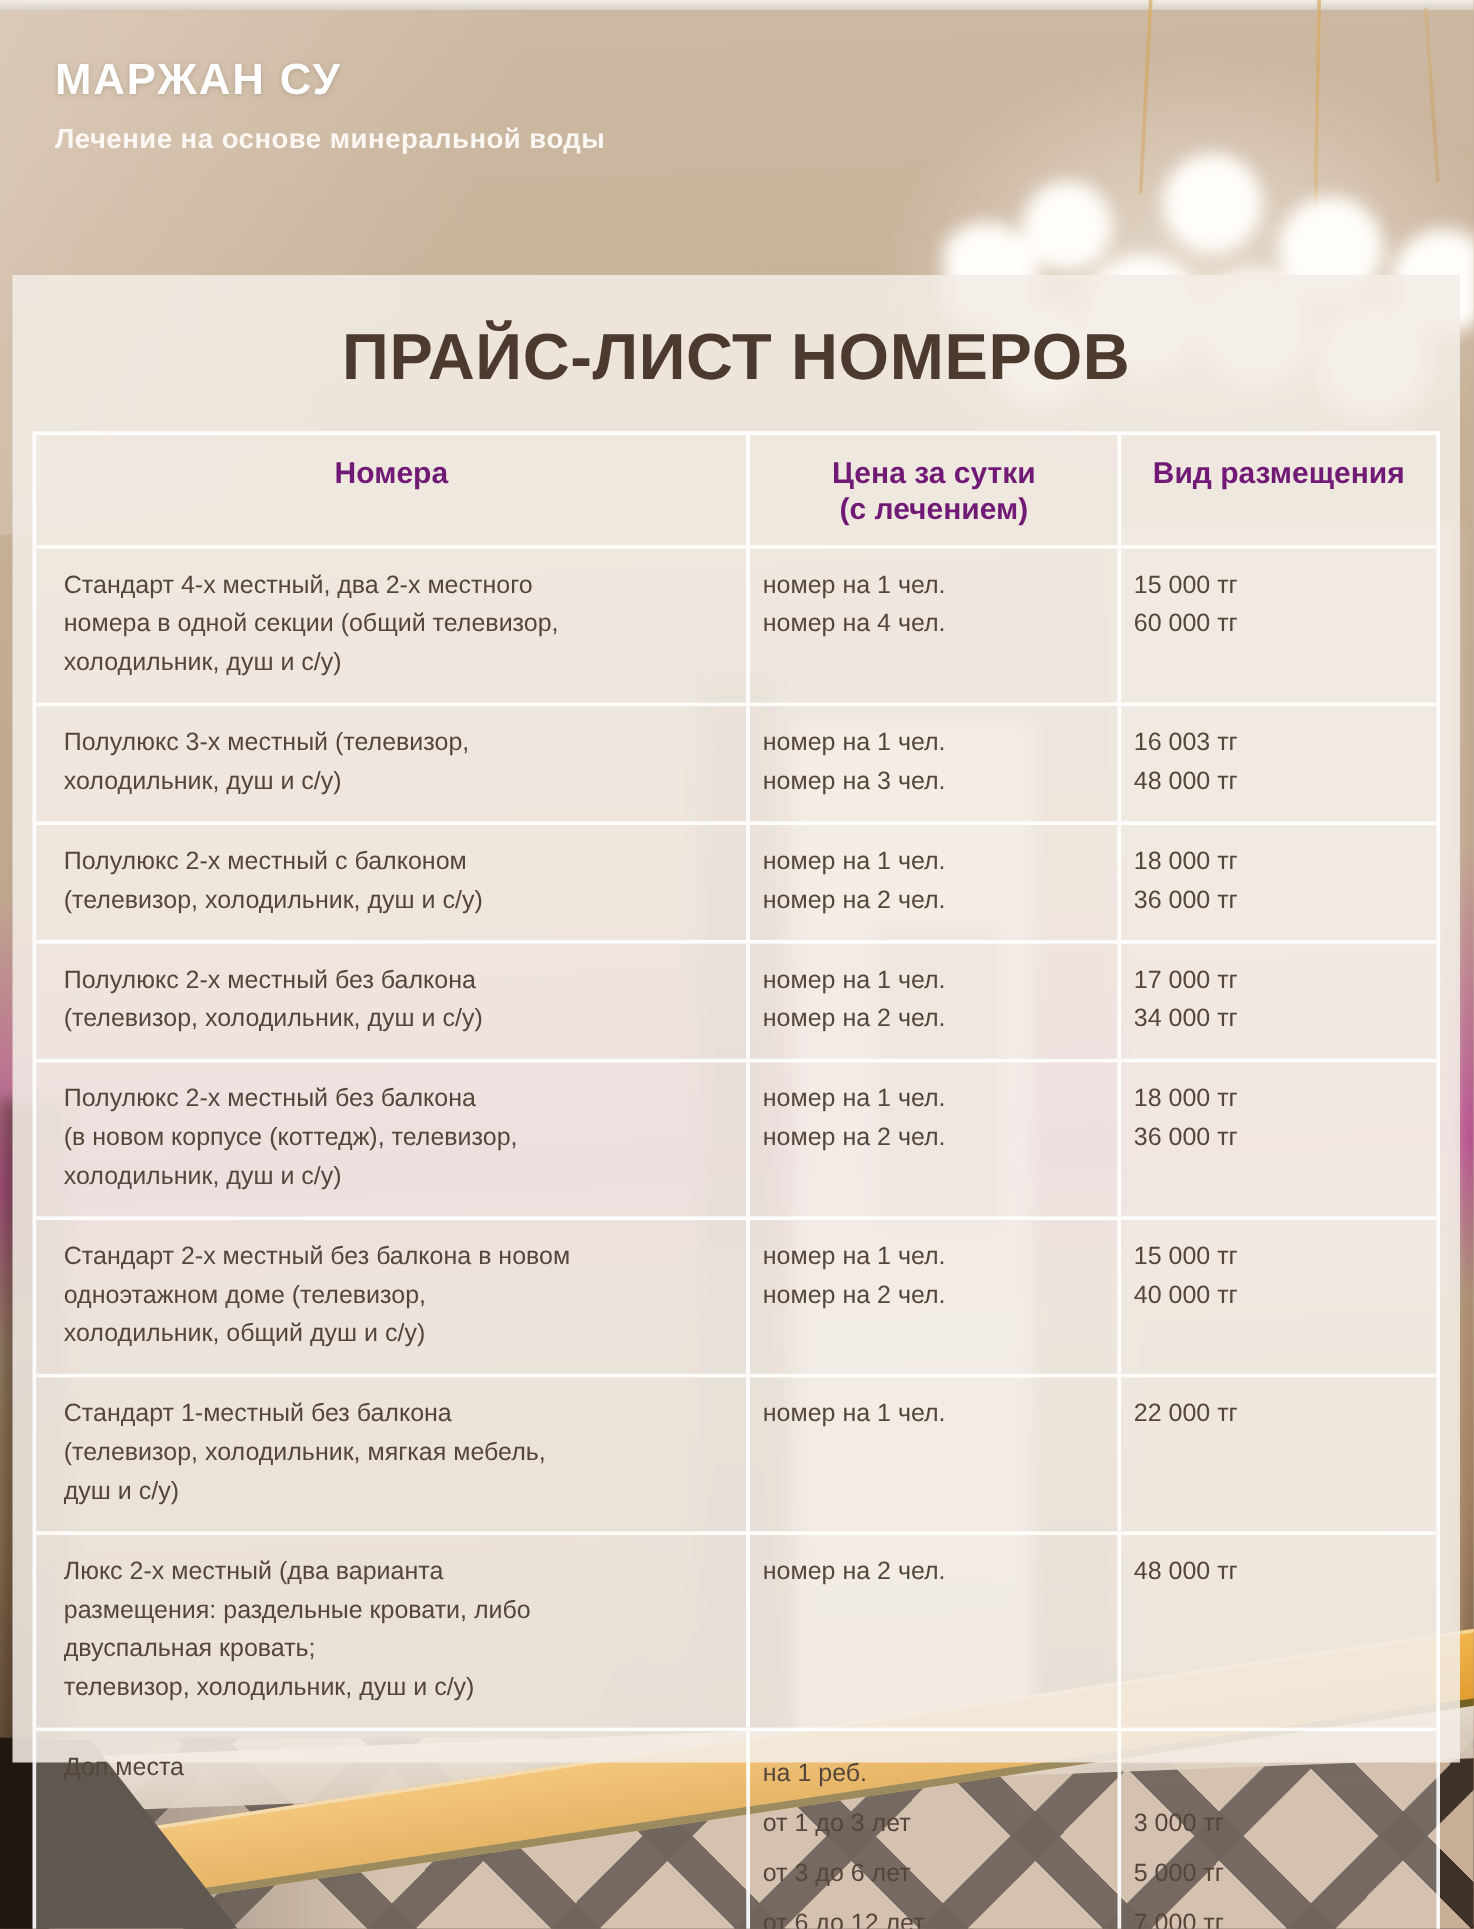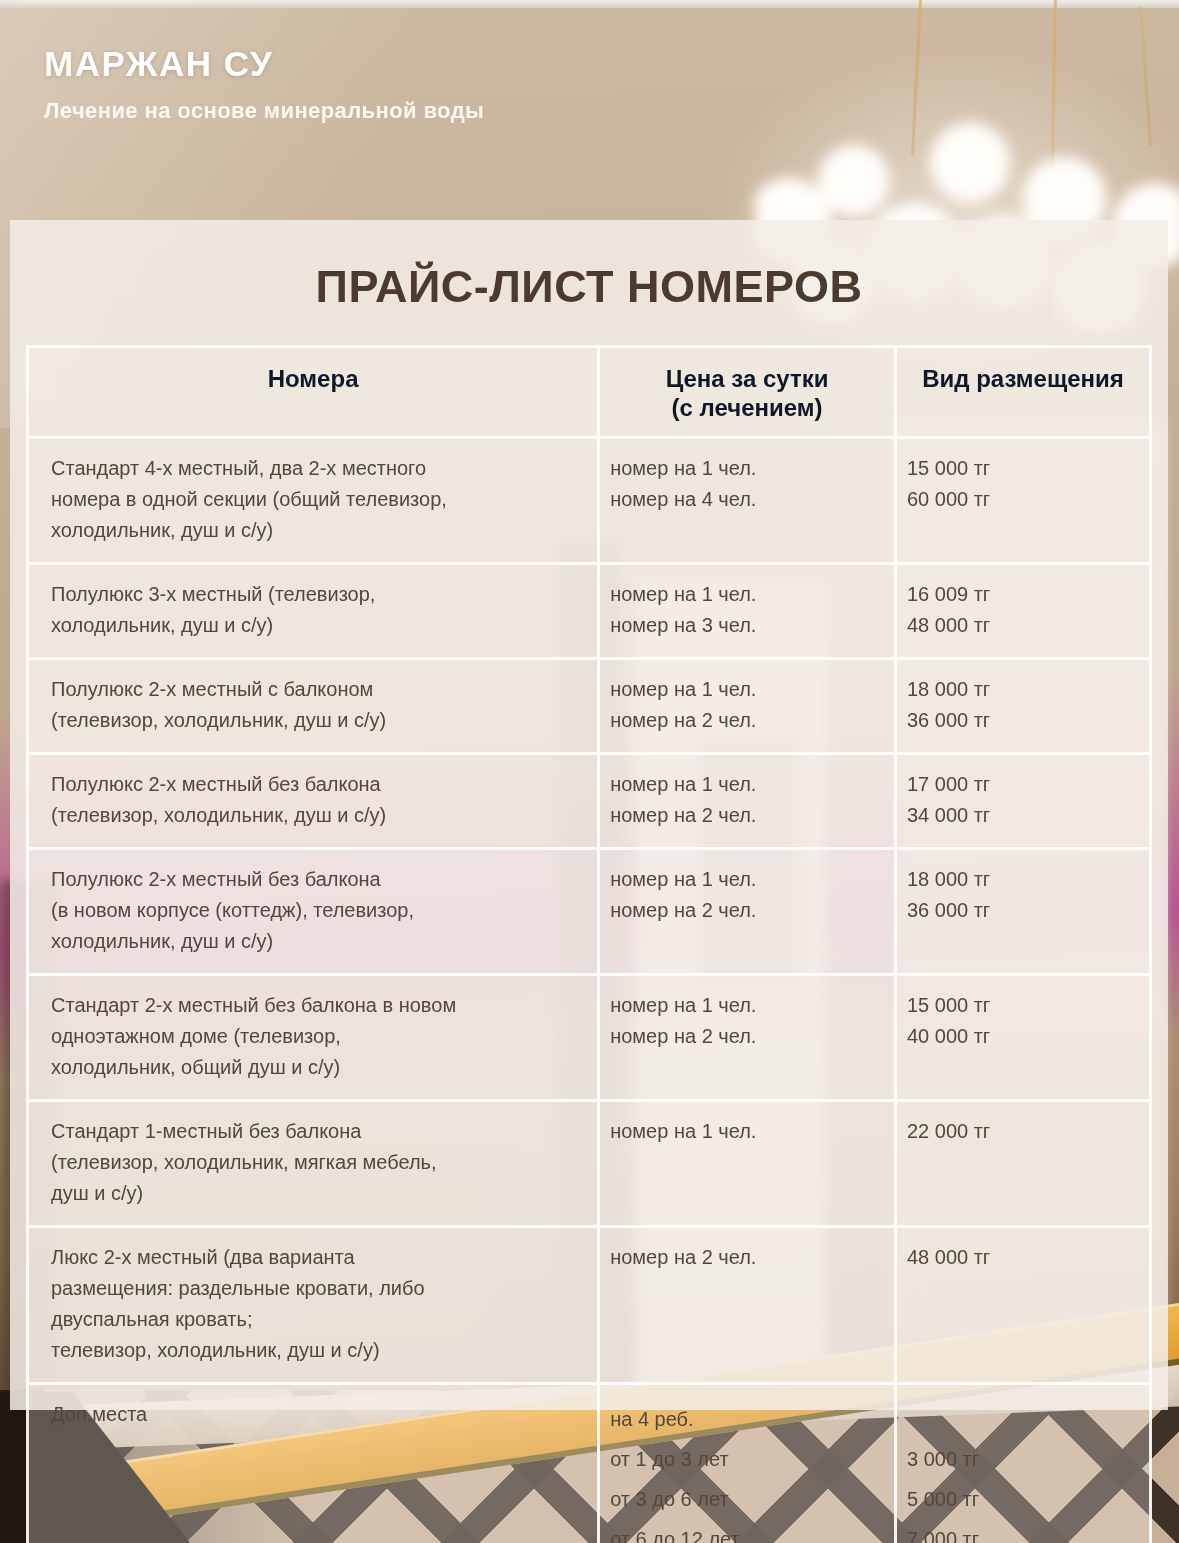--- a/index.html
+++ b/index.html
@@ -64,30 +64,30 @@
   .dark-corner{position:absolute;left:0;top:1392px;width:190px;height:151px;z-index:4;
     background:#1f1710;clip-path:polygon(0 0,38% 0,100% 100%,0 100%);}
   
   .brand{position:absolute;left:44px;top:44px;z-index:6;color:#ffffff;}
   .brand h1{margin:0;font-size:35px;font-weight:700;letter-spacing:1.5px;
     text-shadow:0 1px 4px rgba(90,70,50,.25);}
   .brand p{margin:14px 0 0 0;font-size:22px;font-weight:700;letter-spacing:.4px;color:#fbf8f4;}
   
   .panel{position:absolute;left:10px;top:220px;width:1158px;height:1190px;z-index:5;
     background:rgba(242,237,230,.87);box-sizing:border-box;padding:42px 16px 0 16px;}
-  .panel-title{margin:0 0 34px 0;text-align:center;font-size:45px;line-height:49px;
+  .panel-title{margin:0 0 34px 0;text-align:center;font-size:52px;line-height:49px;
     font-weight:800;color:#4c3a2f;letter-spacing:.5px;}
   .ptable{border:3px solid rgba(255,255,255,.92);}
   .row{display:grid;grid-template-columns:51% 26.5% 22.5%;
     border-bottom:3px solid rgba(255,255,255,.92);}
   .row:last-child{border-bottom:none;}
   .cell{border-right:3px solid rgba(255,255,255,.92);background:rgba(244,239,232,.30);
     box-sizing:border-box;padding:14px 10px 16px 10px;color:#55463b;font-size:20px;}
   .cell:last-child{border-right:none;}
-  .head .cell{font-weight:700;font-size:24px;color:#0f172a;text-align:center;
+  .head .cell{font-weight:700;font-size:24px;color:#701a75;text-align:center;
     line-height:29px;padding-top:16px;padding-bottom:14px;white-space:pre-line;}
   .name{text-align:left;padding-left:22px;line-height:31px;white-space:pre-line;}
   .occ,.price{}
   .line{line-height:31px;}
   .tall-lines .line{line-height:40px;}
 </style>
 </head>
 <body>
 
 <div class="photo">
@@ -142,21 +142,21 @@
   </div>
 
   <div class="row">
     <div class="cell name">Полулюкс 3-х местный (телевизор,
 холодильник, душ и с/у)</div>
     <div class="cell occ">
             <div class="line">номер на 1 чел.</div>
             <div class="line">номер на 3 чел.</div>
           </div>
     <div class="cell price">
-            <div class="line">16 009 тг</div>
+            <div class="line">16 003 тг</div>
             <div class="line">48 000 тг</div>
           </div>
   </div>
 
   <div class="row">
     <div class="cell name">Полулюкс 2-х местный с балконом
 (телевизор, холодильник, душ и с/у)</div>
     <div class="cell occ">
             <div class="line">номер на 1 чел.</div>
             <div class="line">номер на 2 чел.</div>
@@ -229,21 +229,21 @@
             <div class="line">номер на 2 чел.</div>
           </div>
     <div class="cell price">
             <div class="line">48 000 тг</div>
           </div>
   </div>
 
   <div class="row tall-lines">
     <div class="cell name">Доп.места</div>
     <div class="cell occ">
-            <div class="line">на 4 реб.</div>
+            <div class="line">на 1 реб.</div>
             <div class="line">от 1 до 3 лет</div>
             <div class="line">от 3 до 6 лет</div>
             <div class="line">от 6 до 12 лет</div>
           </div>
     <div class="cell price">
             <div class="line">&nbsp;</div>
             <div class="line">3 000 тг</div>
             <div class="line">5 000 тг</div>
             <div class="line">7 000 тг</div>
           </div>

